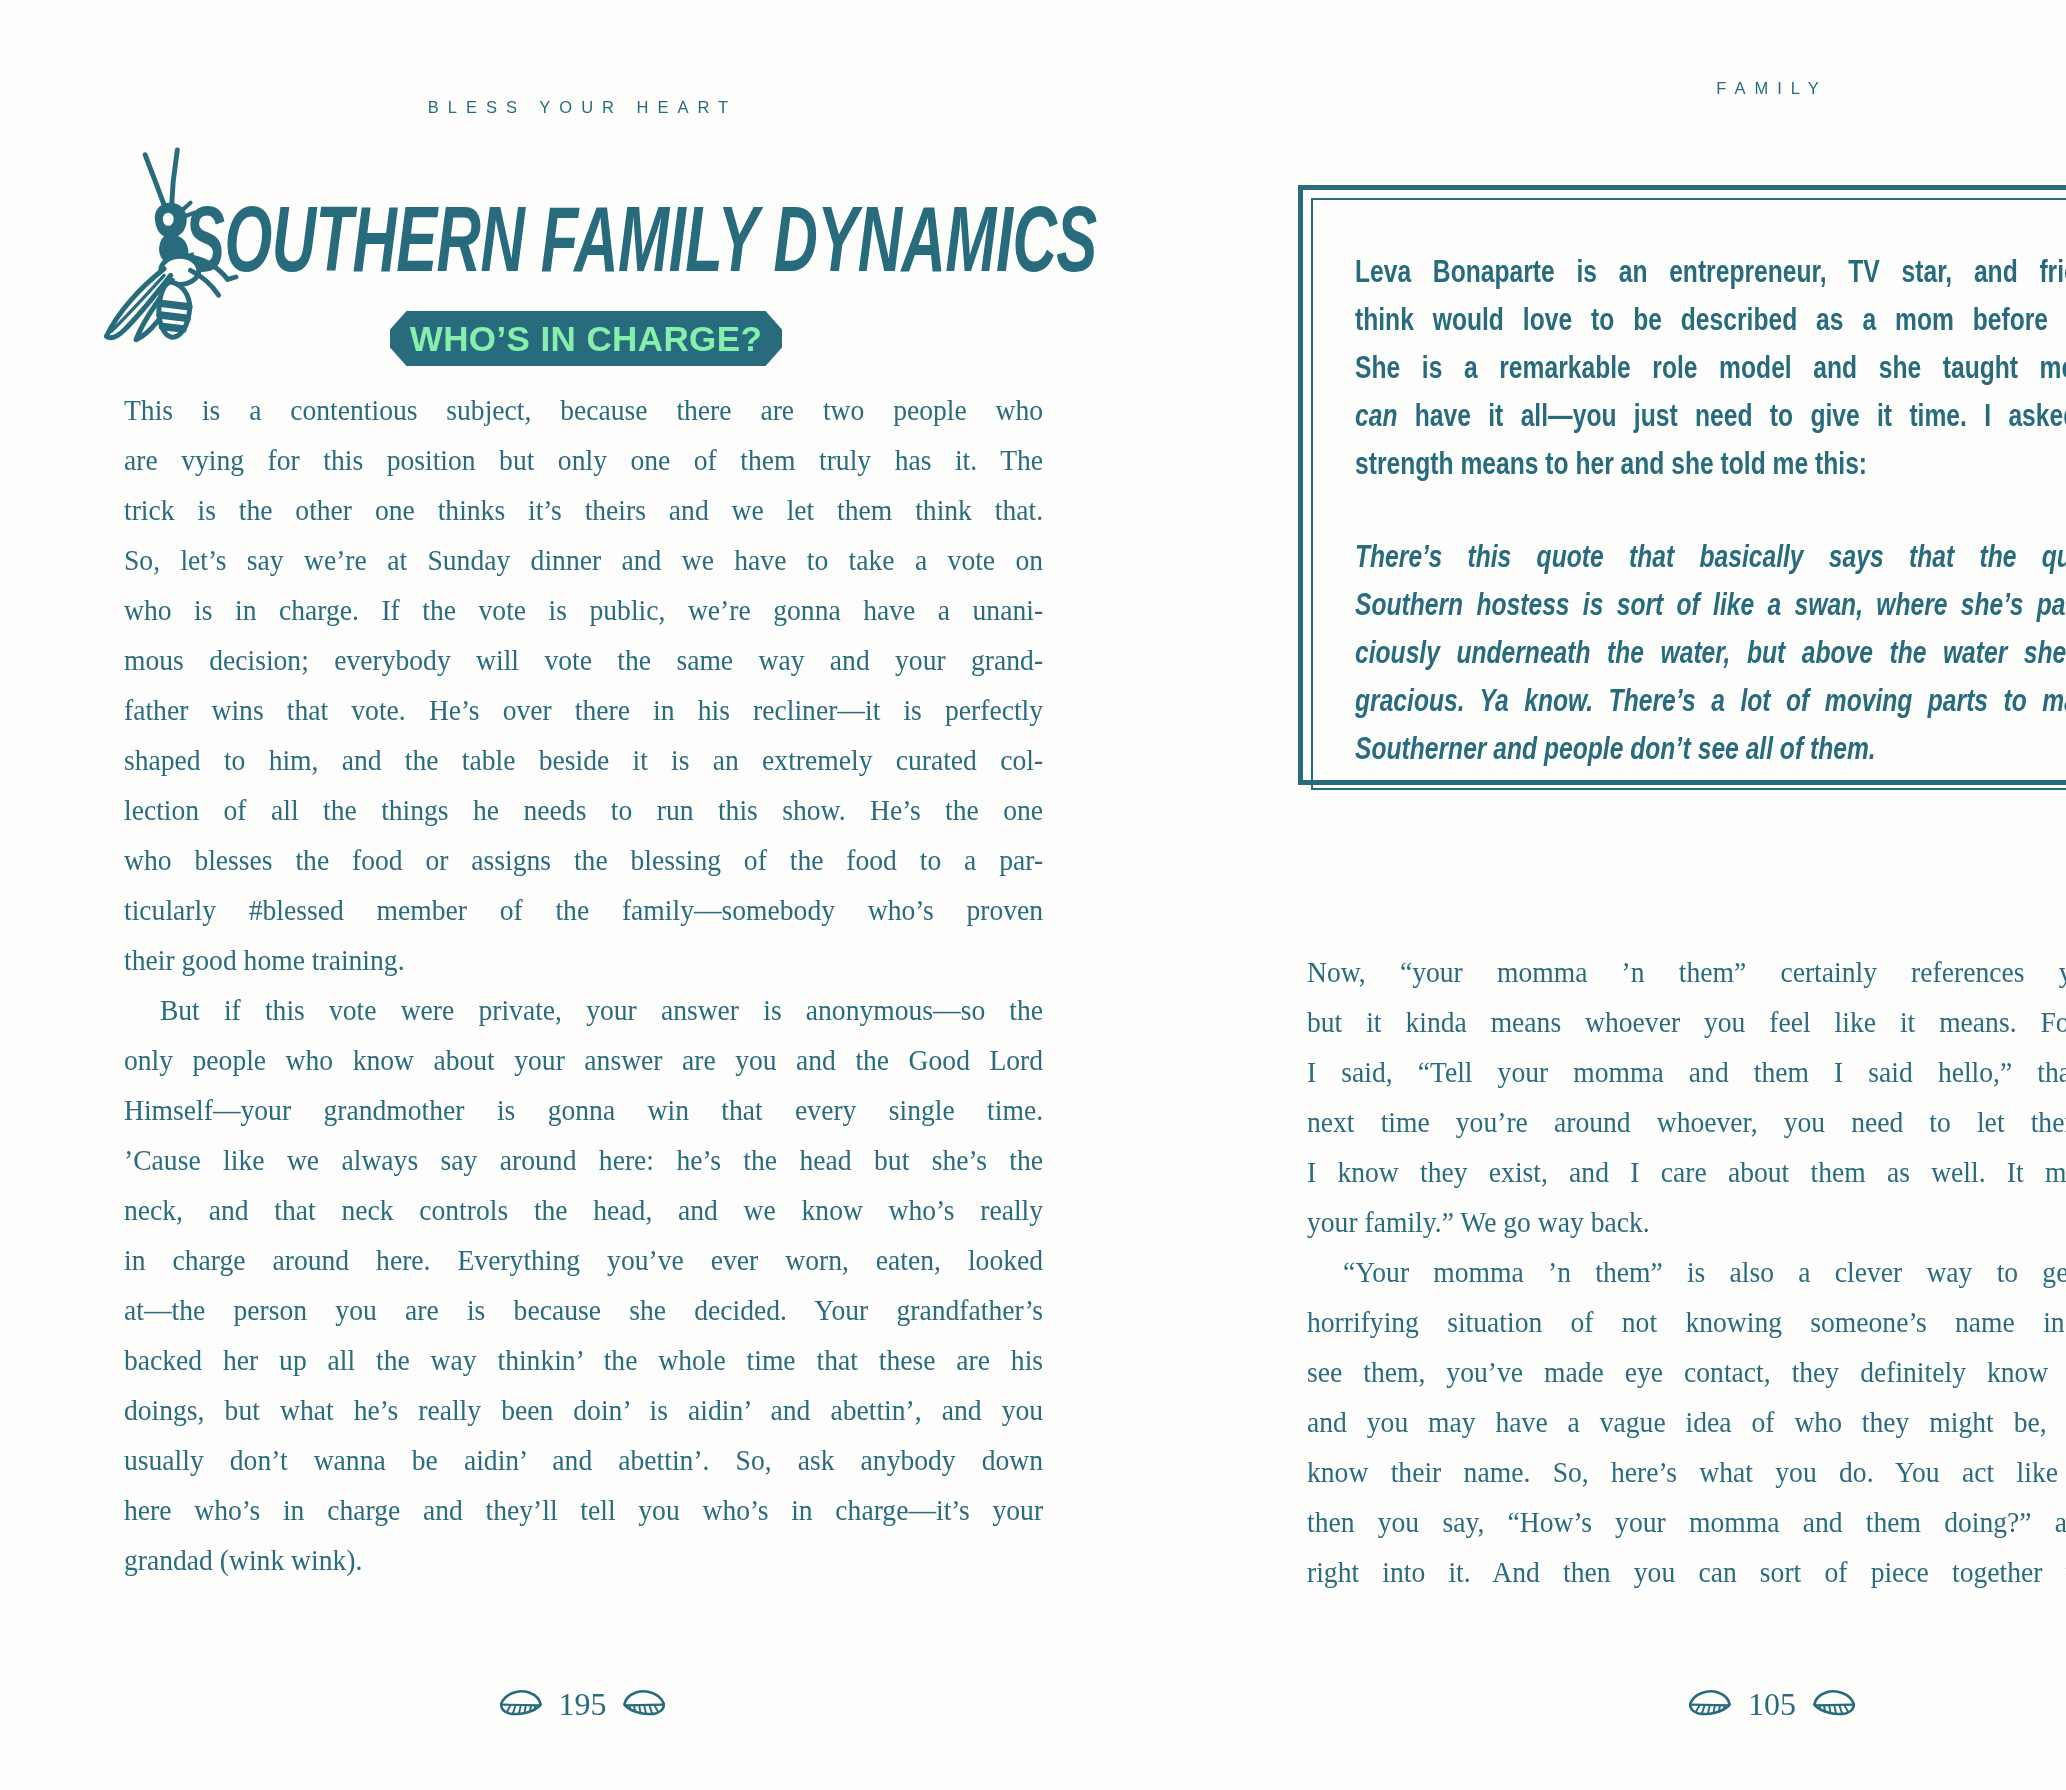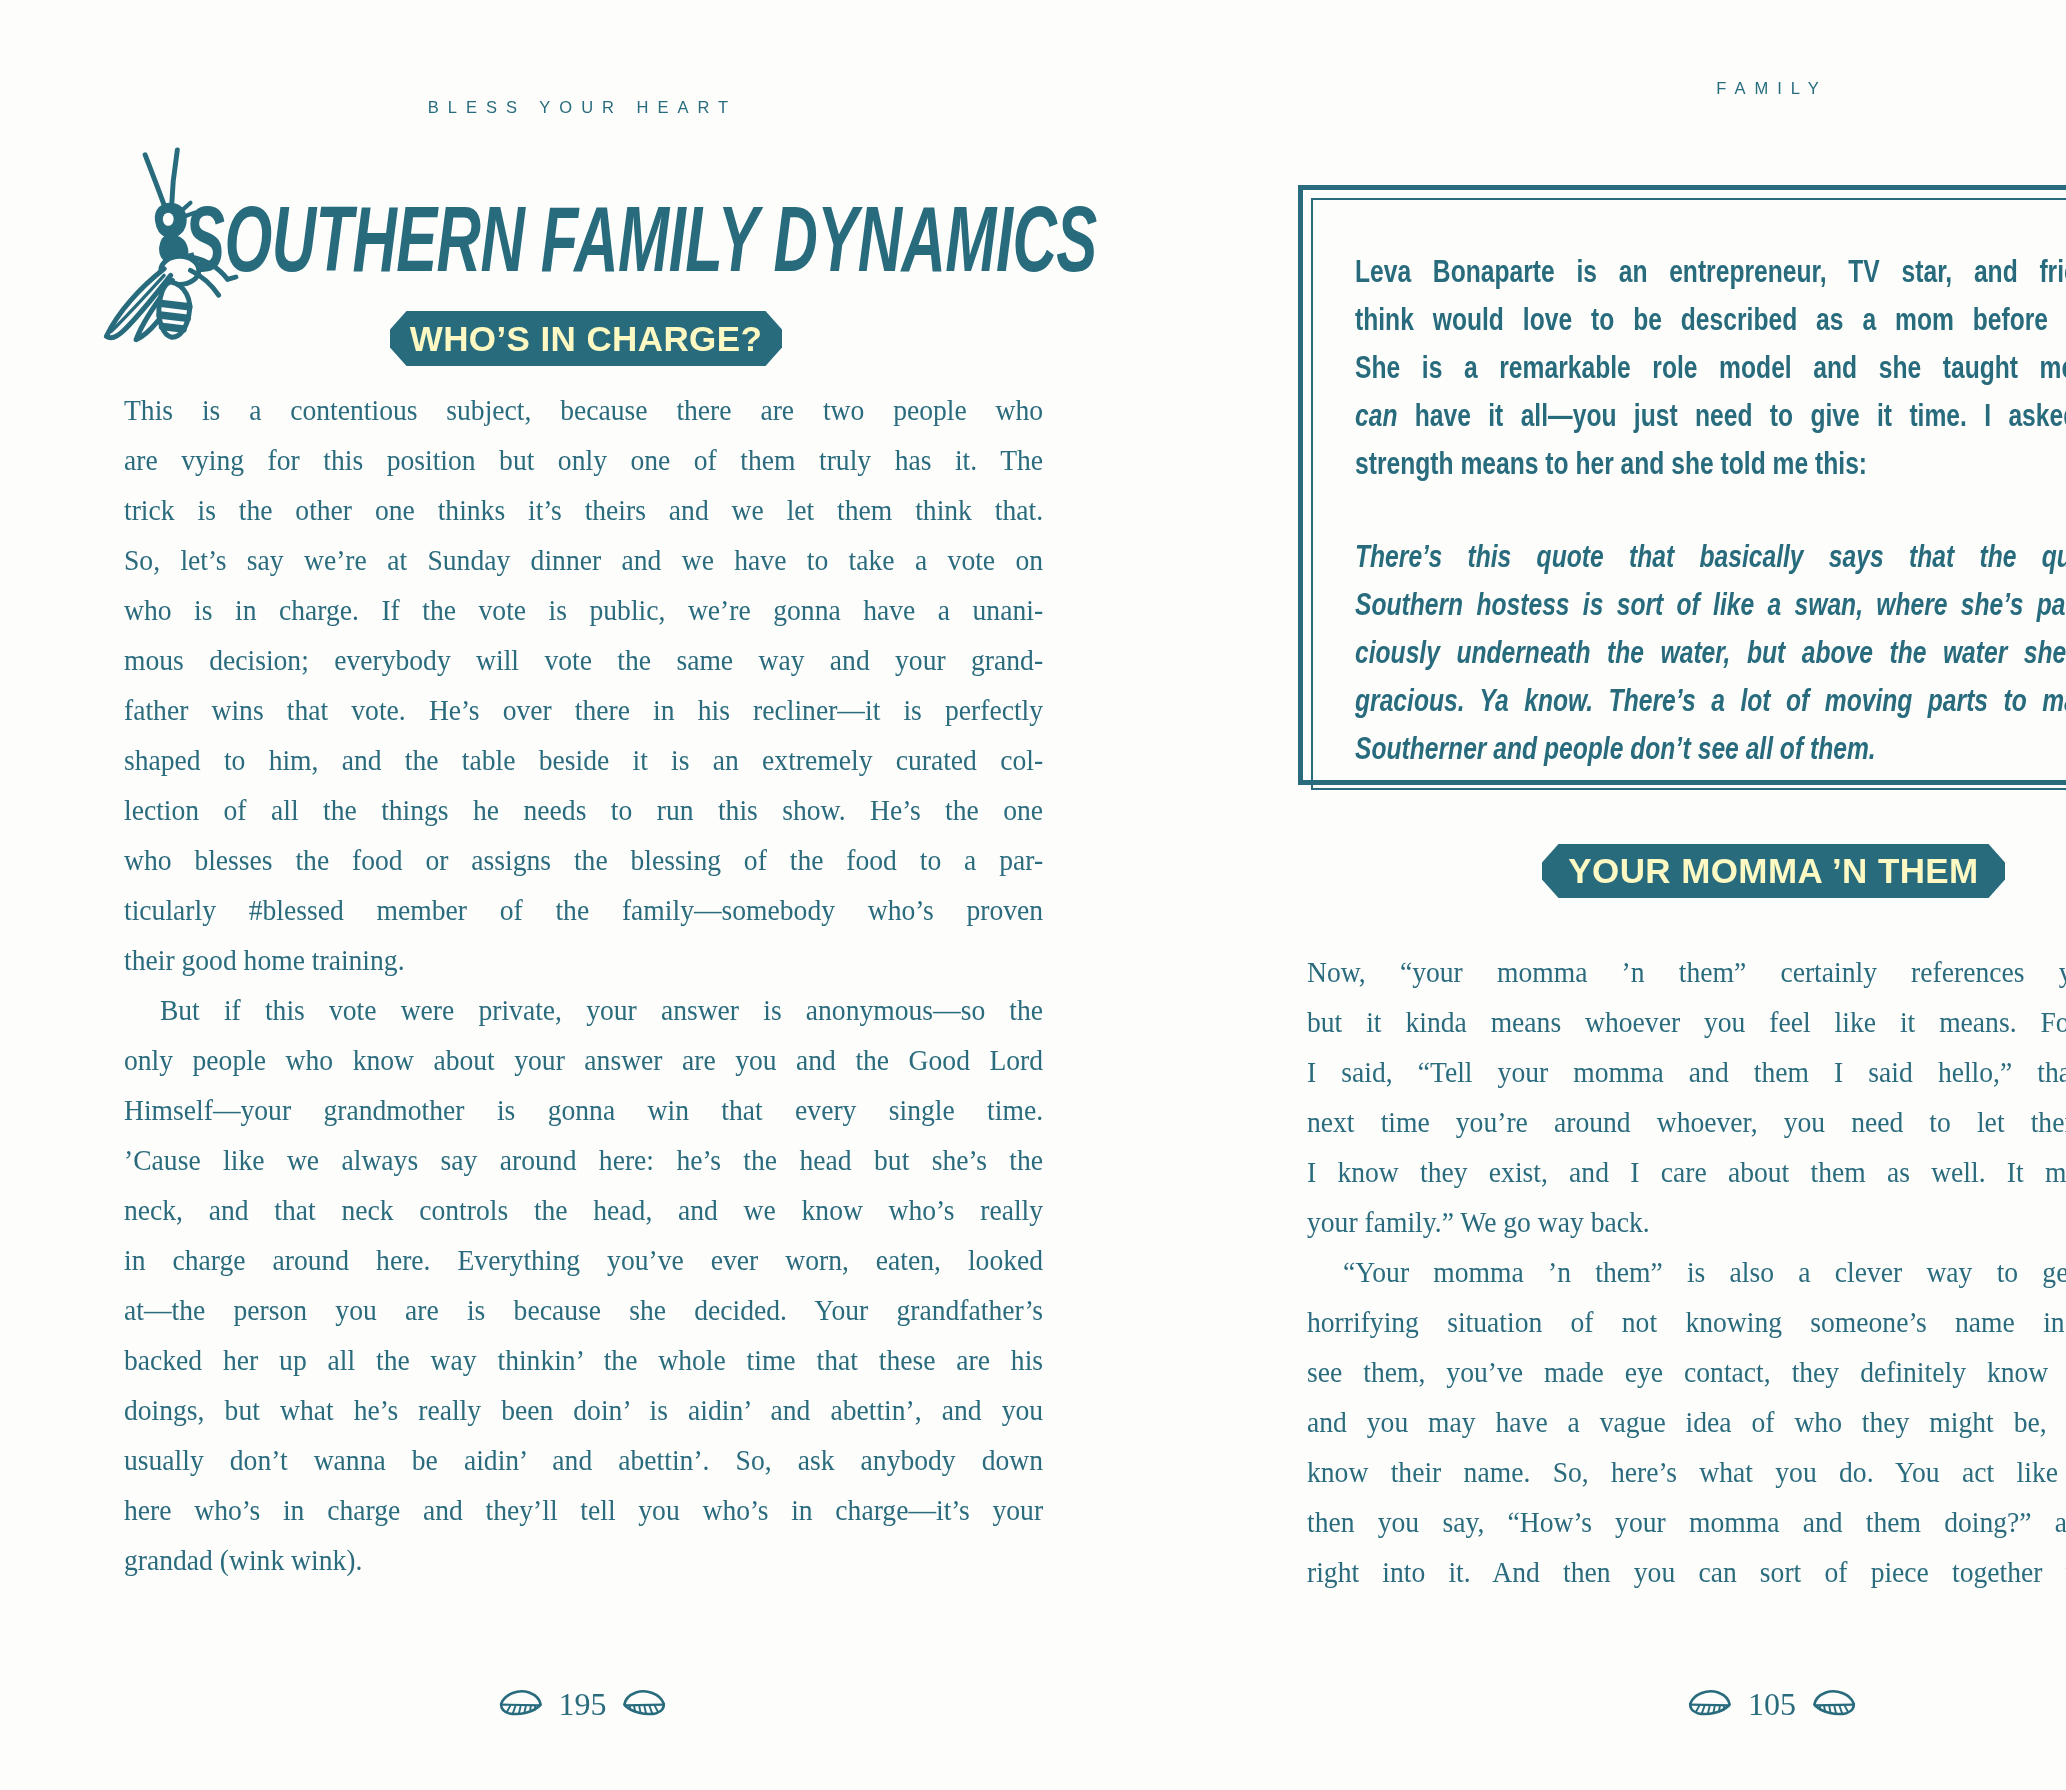--- a/index.html
+++ b/index.html
@@ -16,21 +16,21 @@
   #page-right .running-head{left:132px;width:930px;}
 
   .chapter-bee{position:absolute;left:98px;top:145px;width:157px;height:198px;z-index:2;}
 
   .chapter-title{position:absolute;left:184px;top:193px;z-index:1;
     font-family:"Liberation Sans",sans-serif;font-weight:700;font-style:italic;
     font-size:93px;line-height:93px;color:#276b7d;white-space:nowrap;
     transform:scaleX(0.66);transform-origin:left top;letter-spacing:-0.8px;}
 
   .badge{position:absolute;background:#276b7d;display:flex;align-items:center;justify-content:center;
-    font-family:"Liberation Sans",sans-serif;font-weight:700;color:#fef9c3;white-space:nowrap;
+    font-family:"Liberation Sans",sans-serif;font-weight:700;color:#86efac;white-space:nowrap;
     clip-path:polygon(16.5px 0,calc(100% - 16.5px) 0,100% 18.6px,100% calc(100% - 18.6px),
       calc(100% - 16.5px) 100%,16.5px 100%,0 calc(100% - 18.6px),0 18.6px);}
   #badge-whos-in-charge{left:390px;top:311px;width:392px;height:55px;font-size:35px;letter-spacing:0.4px;}
   #badge-your-momma{left:367px;top:844px;width:463px;height:54px;font-size:35px;letter-spacing:0.4px;}
 
   .body-col{position:absolute;color:#2a6b7d;font-size:30px;
     transform:scaleX(0.92);transform-origin:left top;}
   #body-left{left:124px;top:385px;width:999px;}
   #body-right{left:132px;top:947px;width:1015px;}
   .ln{height:50px;line-height:50px;white-space:normal;}
@@ -159,23 +159,20 @@
         <div class="box-italic">
           <div class="ln jl">There’s this quote that basically says that the quintessential</div>
           <div class="ln jl">Southern hostess is sort of like a swan, where she’s paddling fero-</div>
           <div class="ln jl">ciously underneath the water, but above the water she just looks</div>
           <div class="ln jl">gracious. Ya know. There’s a lot of moving parts to manage as a</div>
           <div class="ln el">Southerner and people don’t see all of them.</div>
         </div>
       </div>
     </div>
 
-    <div class="badge" id="badge-your-momma">
-      <span>YOUR MOMMA ’N THEM</span>
-    </div>
 
     <div class="body-col" id="body-right">
       <div class="ln jl">Now, “your momma ’n them” certainly references your momma,</div>
       <div class="ln jl">but it kinda means whoever you feel like it means. For instance, if</div>
       <div class="ln jl">I said, “Tell your momma and them I said hello,” that means that</div>
       <div class="ln jl">next time you’re around whoever, you need to let them know that</div>
       <div class="ln jl">I know they exist, and I care about them as well. It means “I know</div>
       <div class="ln el">your family.” We go way back.</div>
       <div class="ln jl ind">“Your momma ’n them” is also a clever way to get out of the</div>
       <div class="ln jl">horrifying situation of not knowing someone’s name in public. You</div>

